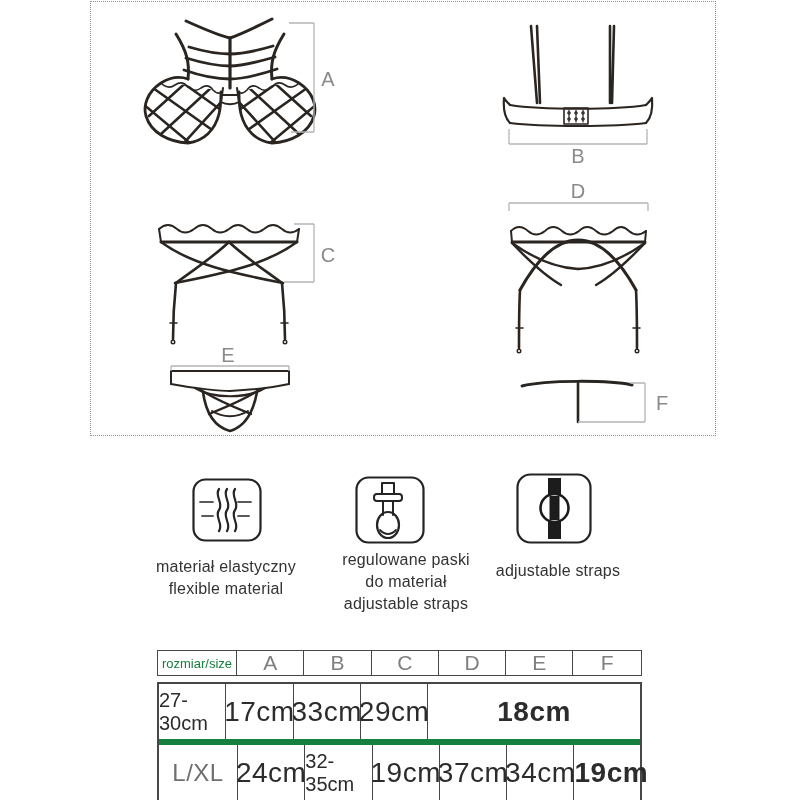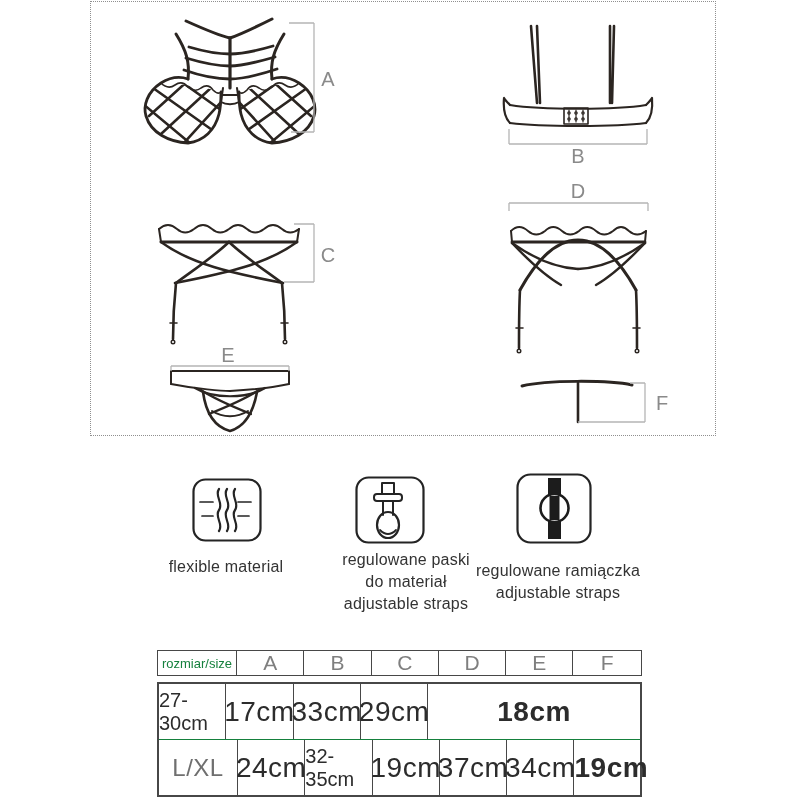--- a/index.html
+++ b/index.html
@@ -28,21 +28,21 @@
 
   
   .size-table{position:absolute;left:157px;top:650px;width:485px;}
   .thead{display:flex;border:1px solid #474747;height:26px;box-sizing:border-box;}
   .th{display:flex;align-items:center;justify-content:center;
       border-right:1px solid #474747;color:#7f7f7f;font-size:21px;box-sizing:border-box;}
   .th:last-child{border-right:none;}
   .th-label{font-size:13px;color:#15803d;}
   .tbody{margin-top:6px;border:2px solid #474747;box-sizing:border-box;}
   .tr{display:flex;height:55px;}
-  .tr + .tr{border-top:1px solid #15803d;justify-content:space-between;}
+  .tr + .tr{border-top:6px solid #15803d;justify-content:space-between;}
   .td{display:flex;align-items:center;justify-content:center;
       border-right:1px solid #474747;font-size:28px;color:#2c2c2c;
       letter-spacing:.5px;box-sizing:border-box;}
   .td:last-child{border-right:none;font-weight:bold;}
   .td-label{font-size:24px;color:#6f6f6f;}
   .td-sm{font-size:20px;letter-spacing:0;}
   .c0{width:79px;flex:none;}
   .c{width:67.3px;flex:none;}
   .cl{flex:1;}
 </style>
@@ -211,29 +211,29 @@
   </svg>
 
   <svg class="feat-icon" style="left:516px;top:473px" width="76" height="71" viewBox="0 0 76 71">
     <rect class="icon-stroke" x="1.5" y="1.5" width="73" height="68" rx="13" stroke-width="2.2"></rect>
     <rect x="32" y="5" width="13" height="61" fill="#1c1c1c"></rect>
     <circle cx="38.5" cy="35" r="14" fill="#ffffff" stroke="#1c1c1c" stroke-width="2.6"></circle>
     <rect x="33.5" y="23" width="10" height="24" fill="#1c1c1c"></rect>
   </svg>
 
   <div class="caption cap1">
+    <div>materiał elastyczny</div>
     <div>flexible material</div>
   </div>
   <div class="caption cap2">
     <div>regulowane paski</div>
     <div>do materiał</div>
     <div>adjustable straps</div>
   </div>
   <div class="caption cap3">
-    <div>regulowane ramiączka</div>
     <div>adjustable straps</div>
   </div>
 
   <div class="size-table">
     <div class="thead">
       <div class="th th-label c0">rozmiar/size</div>
       <div class="th c">A</div>
       <div class="th c">B</div>
       <div class="th c">C</div>
       <div class="th c">D</div>

